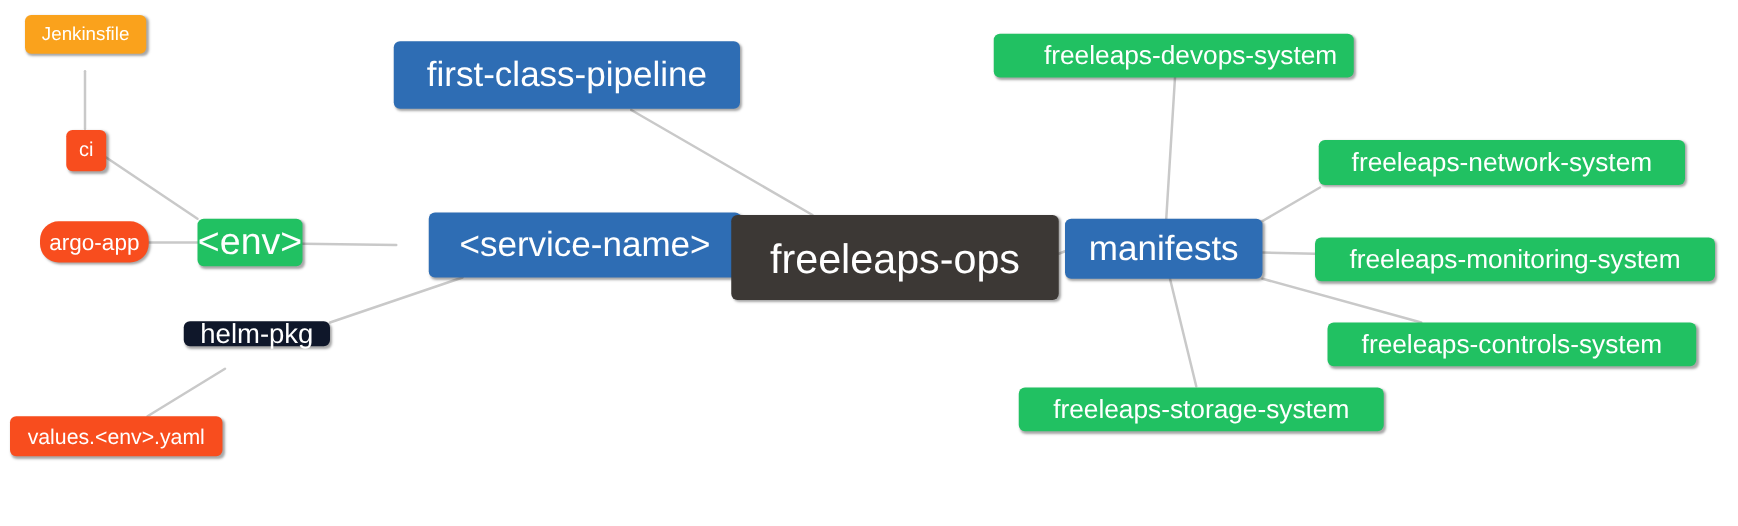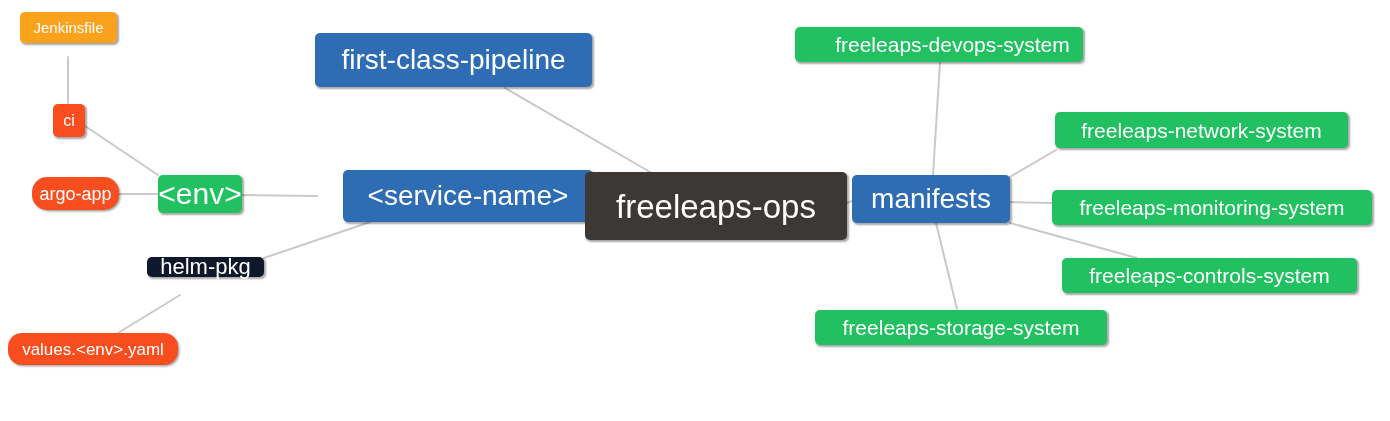--- a/index.html
+++ b/index.html
@@ -61,21 +61,21 @@
   <div class="node" style="left: 20px; top: 12px; width: 97px; height: 31px; font-size: 15px; background-color: rgb(250, 162, 28);">Jenkinsfile</div>
 
   <div class="node" style="left: 53px; top: 104px; width: 32px; height: 33px; font-size: 16px; background-color: rgb(248, 77, 30);">ci</div>
 
   <div class="node" style="left: 32px; top: 177px; width: 87px; height: 33px; font-size: 18px; background-color: rgb(248, 77, 30); border-radius: 15px;">argo-app</div>
 
   <div class="node" style="left: 158px; top: 175px; width: 84px; height: 38px; font-size: 30px; background-color: rgb(33, 193, 98);">&lt;env&gt;</div>
 
   <div class="node" style="left: 147px; top: 257px; width: 117px; height: 20px; font-size: 22px; background-color: #0f172a;">helm-pkg</div>
 
-  <div class="node" style="left: 8px; top: 333px; width: 170px; height: 32px; font-size: 17px; background-color: rgb(248, 77, 30); border-radius: 14px;">values.&lt;env&gt;.yaml</div>
+  <div class="node" style="left: 8px; top: 333px; width: 170px; height: 32px; font-size: 17px; background-color: rgb(248, 77, 30);">values.&lt;env&gt;.yaml</div>
 
   <div class="node" style="left: 315px; top: 33px; width: 277px; height: 54px; font-size: 28px; background-color: rgb(46, 109, 180);">first-class-pipeline</div>
 
   <div class="node" style="left: 317px; top: 170px; width: 250px; height: 52px; font-size: 28px; background-color: rgb(46, 109, 180); margin-left: 26px;">&lt;service-name&gt;</div>
 
   <div class="node" style="left: 585px; top: 172px; width: 262px; height: 68px; font-size: 33px; background-color: rgb(60, 56, 53);">freeleaps-ops</div>
 
   <div class="node" style="left: 852px; top: 175px; width: 158px; height: 48px; font-size: 28px; background-color: rgb(46, 109, 180);">manifests</div>
 
   <div class="node" style="left: 795px; top: 27px; width: 288px; height: 35px; font-size: 21px; background-color: rgb(33, 193, 98); padding-left: 33px;">freeleaps-devops-system</div>

